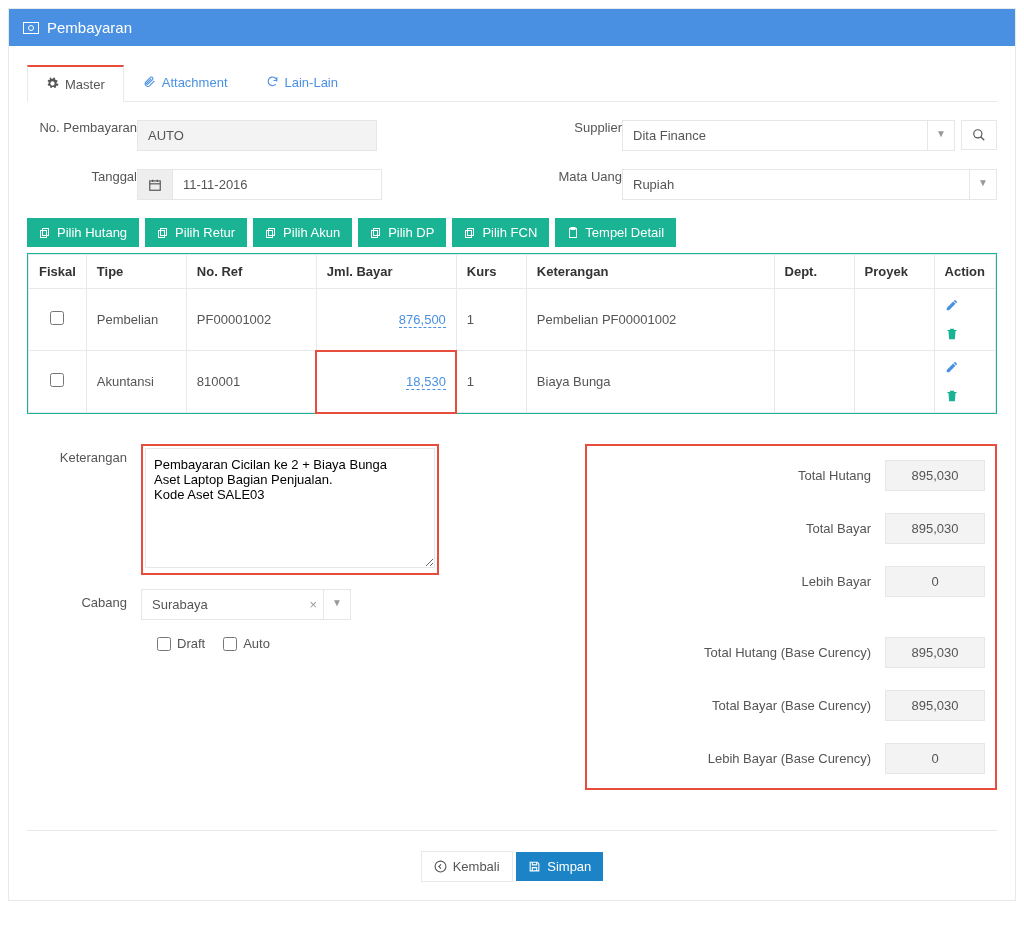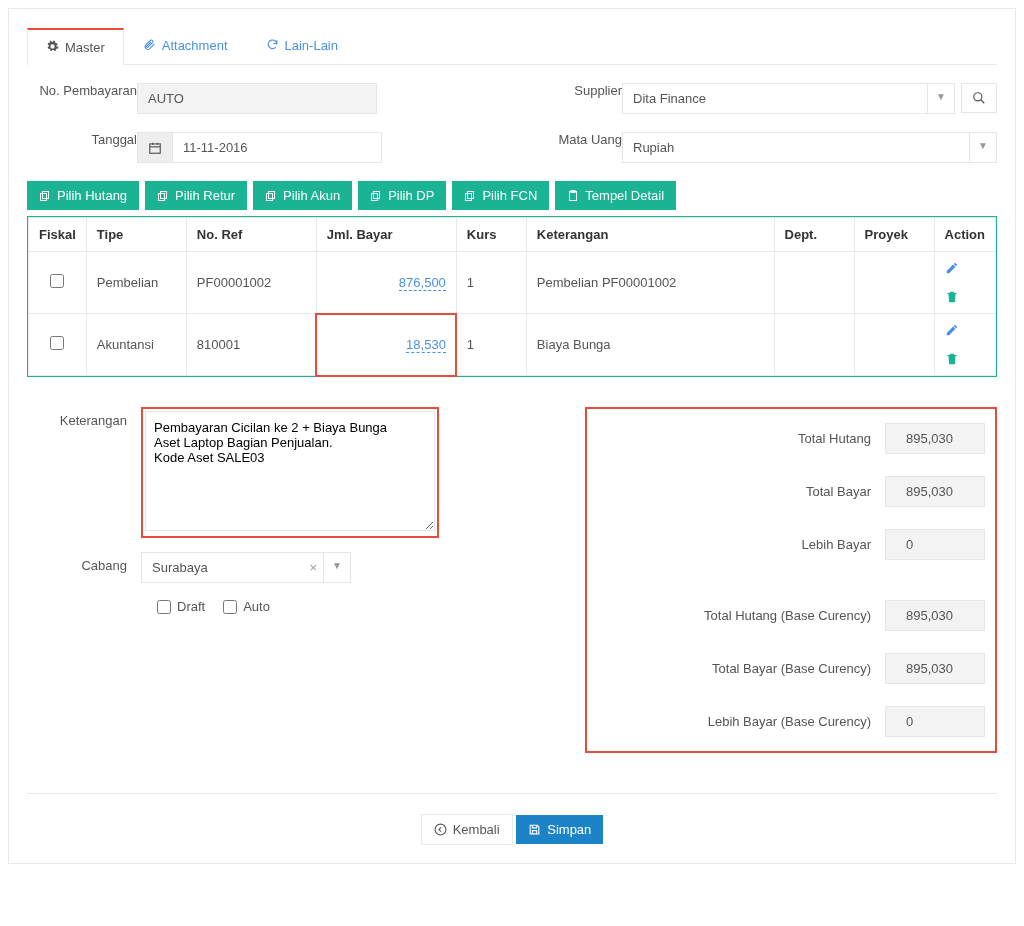--- a/index.html
+++ b/index.html
@@ -32,39 +32,48 @@
 th { font-weight: 600; color: #333; }
 .num { text-align: right; color: #4a90e2; border-bottom: 1px dashed #4a90e2; display: inline-block; }
 .action-cell { text-align: center; white-space: nowrap; }
 .icon-edit { color: #4a90e2; cursor: pointer; margin-right: 6px; }
 .icon-del { color: #1ab394; cursor: pointer; }
 .bottom { display: flex; gap: 20px; margin-top: 30px; }
 .bottom-left { flex: 1; }
 .bottom-right { width: 412px; }
 .kv { display: flex; align-items: center; margin-bottom: 22px; }
 .kv-label { flex: 1; text-align: right; padding-right: 14px; }
-.kv-val { width: 100px; background: #f3f3f4; border: 1px solid #e5e6e7; padding: 7px 20px; text-align: left; }
+.kv-val { width: 100px; background: #f3f3f4; border: 1px solid #e5e6e7; padding: 7px 20px; text-align: center; }
 .textarea { border: 1px solid #e5e6e7; width: 290px; height: 120px; padding: 8px; font-family: Liberation Sans, sans-serif; font-size: 13px; resize: both; }
 .red-box { border: 2px solid #e74c3c; padding: 2px; }
 .red-box-inline { outline: 2px solid #e74c3c; outline-offset: -1px; }
 .flags { display: flex; gap: 18px; margin-top: 16px; margin-left: 130px; }
 .flags label { display: flex; align-items: center; gap: 6px; color: #555; }
 .footer-btns { text-align: center; margin-top: 40px; padding-top: 20px; border-top: 1px solid #e7eaec; }
 .subtabs { display: flex; border-bottom: 1px solid #e7eaec; margin-top: 10px; }
 .subtab { padding: 10px 14px; color: #4a90e2; cursor: pointer; display: flex; align-items: center; gap: 5px; border: 1px solid transparent; border-bottom: none; }
 .subtab.active { color: #555; border-color: #e7eaec; border-top: 2px solid #e74c3c; background: #fff; position: relative; top: 1px; }
 .field-row { display: flex; align-items: flex-start; gap: 14px; margin-bottom: 14px; }
 .field-row .lbl { width: 100px; text-align: right; padding-top: 6px; }
 .chk { width: 14px; height: 14px; }
 svg { display: block; }
 </style>
 </head>
 <body>
 
 <div class="panel">
+  <div class="panel-header">
+    <span>
+      <svg width="16" height="12" viewBox="0 0 16 12">
+          <rect x="0.5" y="0.5" width="15" height="11" fill="none" stroke="#fff"></rect>
+          <circle cx="8" cy="6" r="2.5" fill="none" stroke="#fff"></circle>
+        </svg>
+    </span>
+    <span>Pembayaran</span>
+  </div>
 
   <div class="panel-body">
 
     <div class="tabs">
       <div class="tab active">
         <span>
           <svg width="13" height="13" viewBox="0 0 24 24">
               <path fill="#555" d="M12 8a4 4 0 100 8 4 4 0 000-8zm9 4l2 1-1 3-2-.5a9 9 0 01-2 2l.5 2-3 1-1-2h-3l-1 2-3-1 .5-2a9 9 0 01-2-2l-2 .5-1-3 2-1v-3l-2-1 1-3 2 .5a9 9 0 012-2L6 2l3-1 1 2h3l1-2 3 1-.5 2a9 9 0 012 2l2-.5 1 3-2 1v3z"></path>
             </svg>
         </span>

